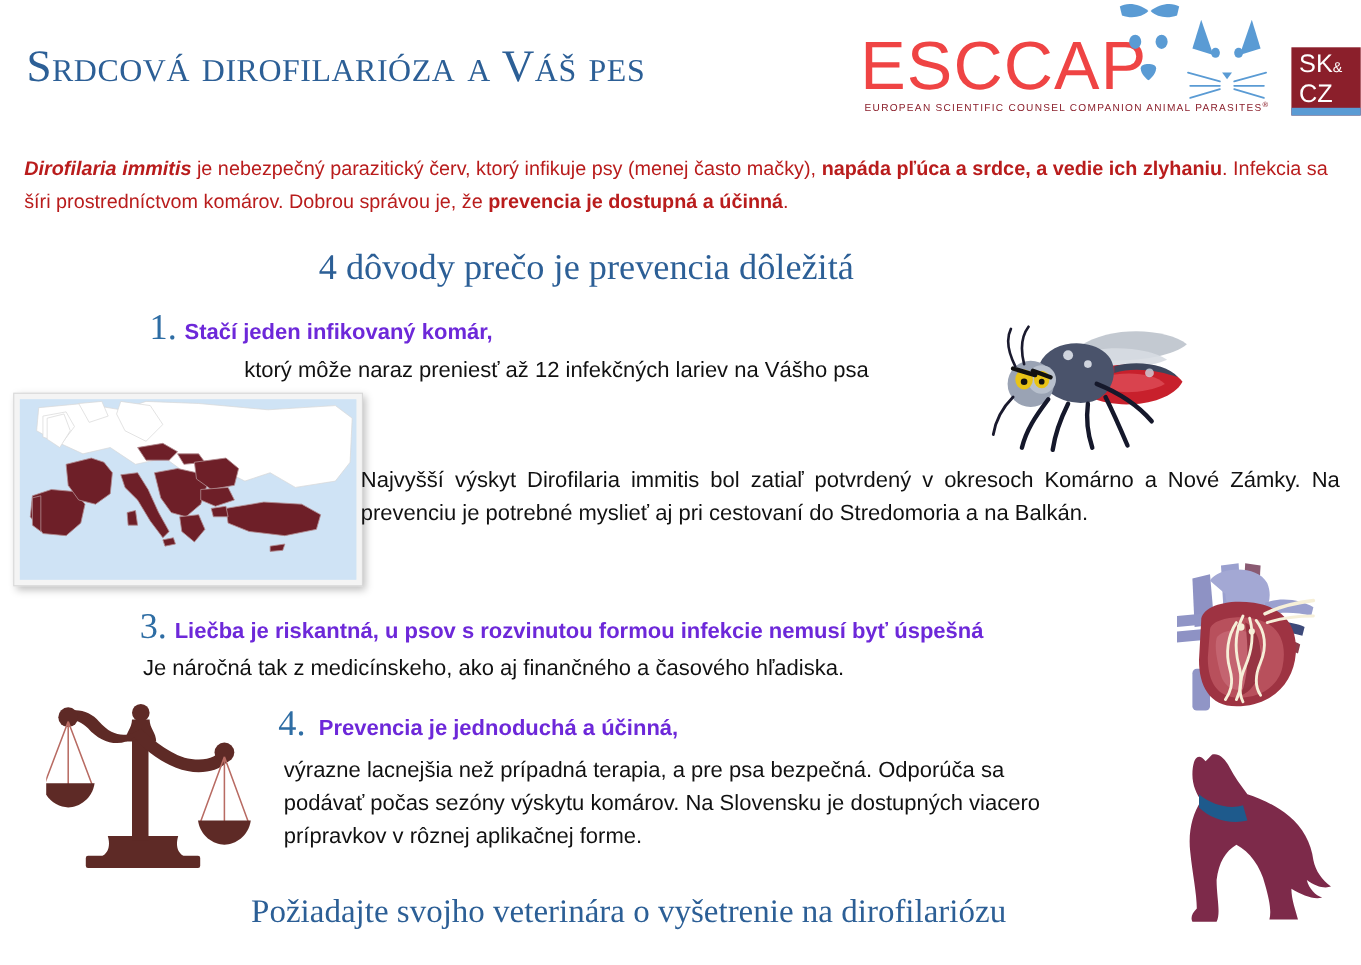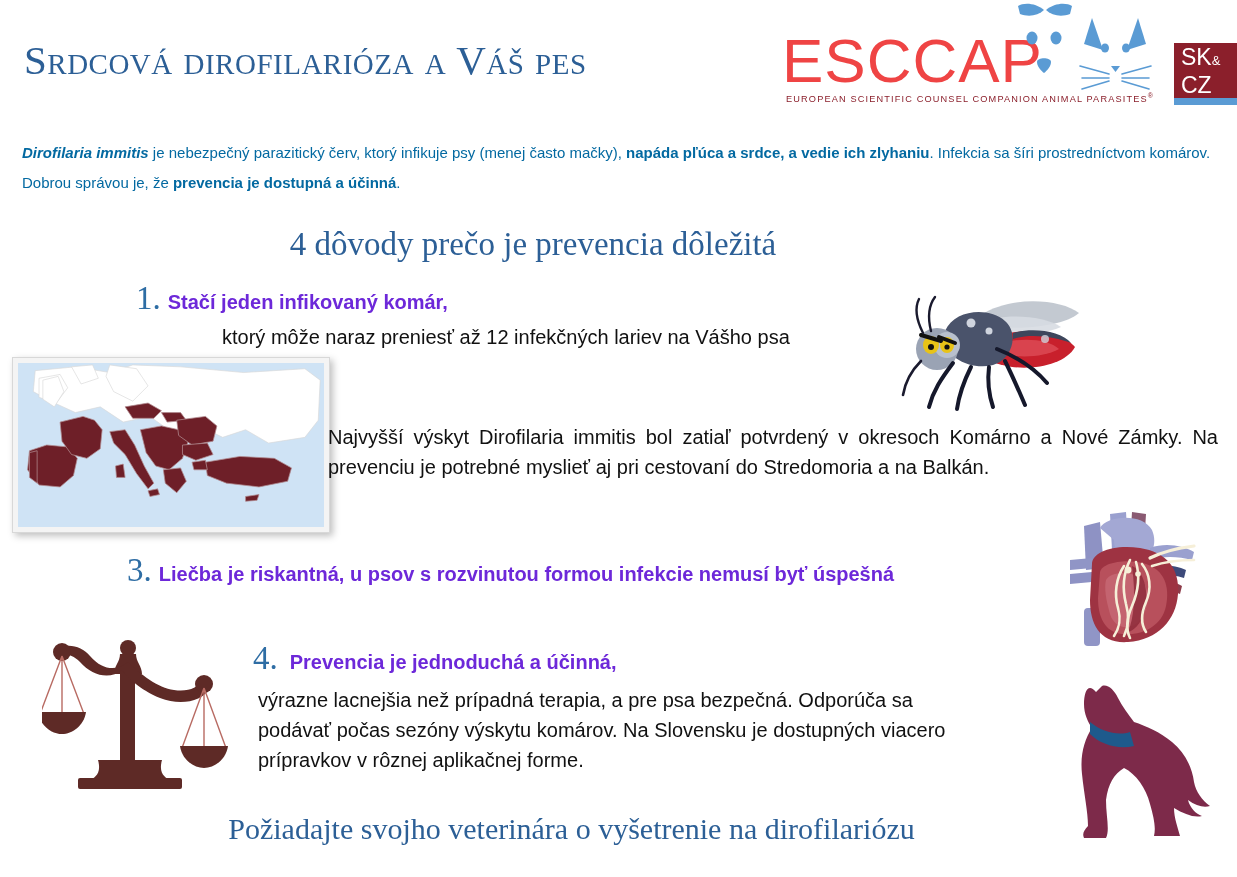--- a/index.html
+++ b/index.html
@@ -54,22 +54,22 @@
     font-family: "Liberation Sans", sans-serif;
     font-size: 23px; line-height: 25px; font-weight: 400;
   }
   .skcz-amp { font-size: 13px; }
   .skcz-bar { position: absolute; left: 0; bottom: 0; width: 100%; height: 7px; background: #5a9bd4; }
 
   
   .intro {
     position: absolute;
     left: 22px; top: 138px; width: 1198px;
-    font-size: 15px; line-height: 30px;
-    color: #0369a1;
+    font-size: 18px; line-height: 30px;
+    color: #b91c1c;
     font-stretch: condensed;
     text-align: left;
   }
   .intro b { font-weight: bold; }
   .intro i { font-style: italic; font-weight: bold; }
 
   
   .reasons-heading {
     position: absolute;
     left: 0; top: 226px; width: 1066px;
@@ -324,20 +324,21 @@
       <g fill="#f6efd8">
         <circle cx="62" cy="62" r="3.4"></circle>
         <circle cx="72" cy="66" r="2.8"></circle>
       </g>
     </svg>
   </div>
 
   <div class="p3-head">
     <span class="num">3.</span><span class="pt-title">Liečba je riskantná, u psov s rozvinutou formou infekcie nemusí byť úspešná</span>
   </div>
+  <div class="p3-body pt-body">Je náročná tak z medicínskeho, ako aj finančného a časového hľadiska.</div>
 
   <div class="scales-wrap">
     <svg viewBox="0 0 200 160" width="200" height="160">
       <g fill="#5e2a26">
 
         <rect x="36" y="146" width="104" height="11" rx="2"></rect>
         <path d="M56 128 C60 142 52 146 48 148 L128 148 C124 146 116 142 120 128 Z"></path>
         <rect x="78" y="40" width="15" height="92"></rect>
 
         <circle cx="86" cy="16" r="8"></circle>

